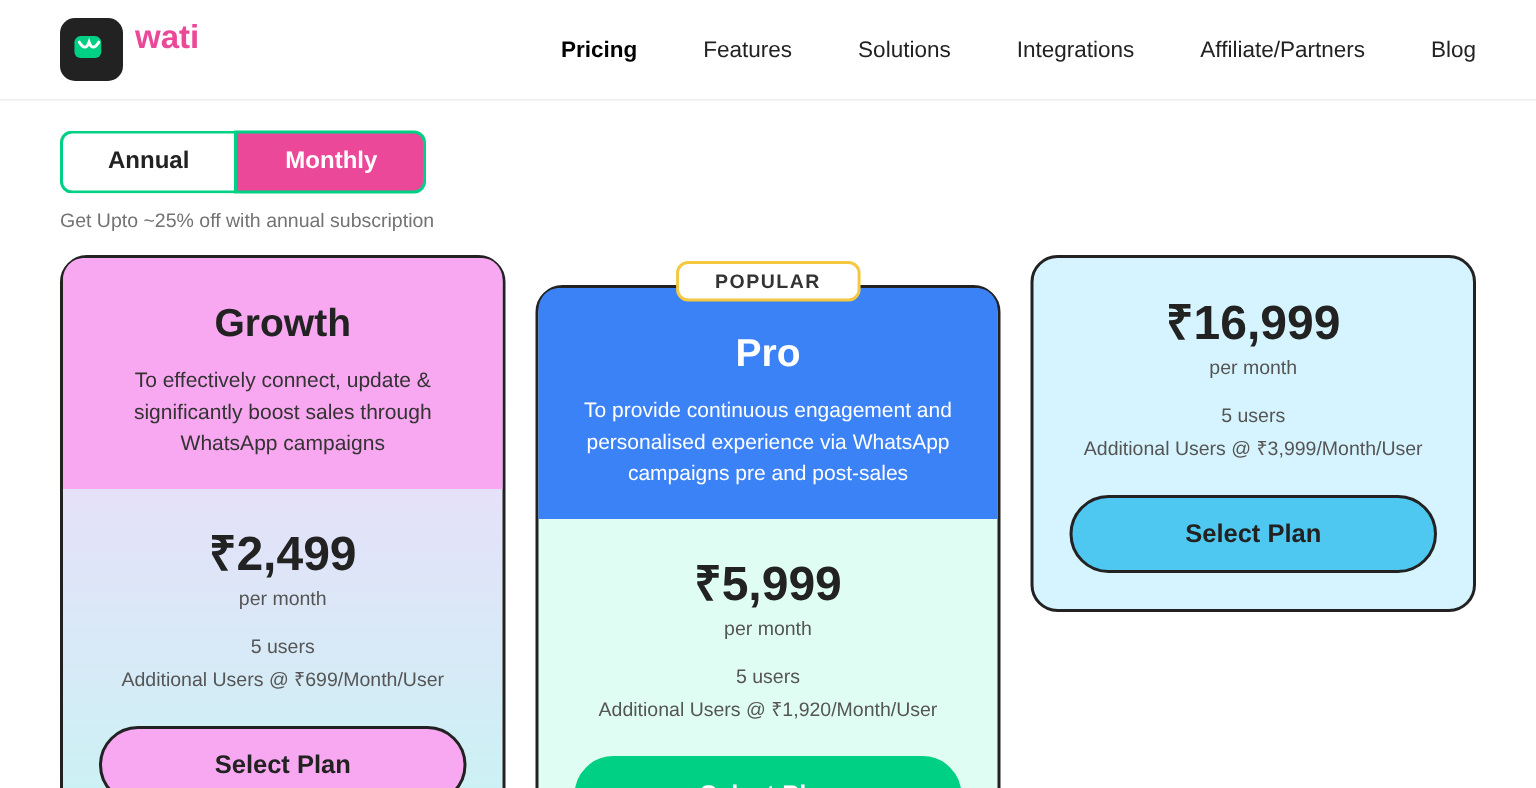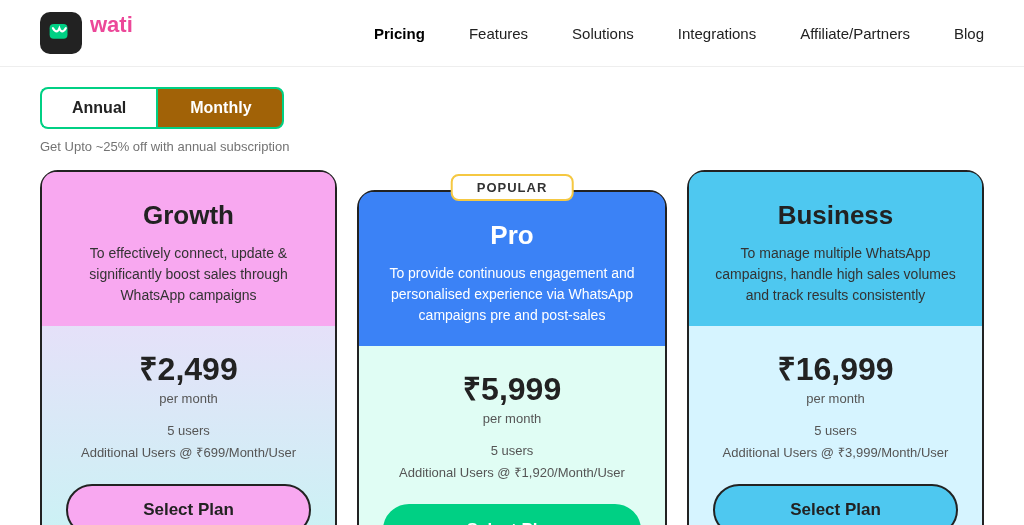--- a/index.html
+++ b/index.html
@@ -30,21 +30,21 @@
     }
 
     
     .pricing-section { padding: 20px 40px 40px; }
     .toggle-row { display: flex; align-items: center; gap: 0; margin-bottom: 10px; }
     .toggle-btn {
       padding: 10px 30px; border: 2px solid #00d084; font-size: 16px; font-weight: 600;
       cursor: pointer; border-radius: 8px;
     }
     .toggle-btn.inactive { background: #fff; color: #222; border-radius: 8px 0 0 8px; border-right: none; }
-    .toggle-btn.active { background: #a16207; color: #fff; border-radius: 0 8px 8px 0; padding-left: 32px; }
+    .toggle-btn.active { background: #ec4899; color: #fff; border-radius: 0 8px 8px 0; padding-left: 32px; }
     .discount-text { font-size: 13px; color: #737373; margin-bottom: 16px; }
 
     
     .cards-row {
       display: flex; gap: 20px; align-items: flex-start; justify-content: center;
     }
 
     
     .card {
       border-radius: 18px; padding: 0 0 24px; width: 310px; position: relative;
@@ -159,24 +159,20 @@
           <div class="users-info">
             <span>5 users</span><br>
             <span>Additional Users @ ₹1,920/Month/User</span>
           </div>
           <button class="select-btn">Select Plan</button>
         </div>
       </div>
     </div>
 
     <div class="card card-business">
-      <div class="card-header">
-        <h2>Business</h2>
-        <p>To manage multiple WhatsApp campaigns, handle high sales volumes and track results consistently</p>
-      </div>
       <div class="card-body">
         <div class="price">₹16,999</div>
         <div class="per-month">per month</div>
         <div class="users-info">
           <span>5 users</span><br>
           <span>Additional Users @ ₹3,999/Month/User</span>
         </div>
         <button class="select-btn">Select Plan</button>
       </div>
     </div>

